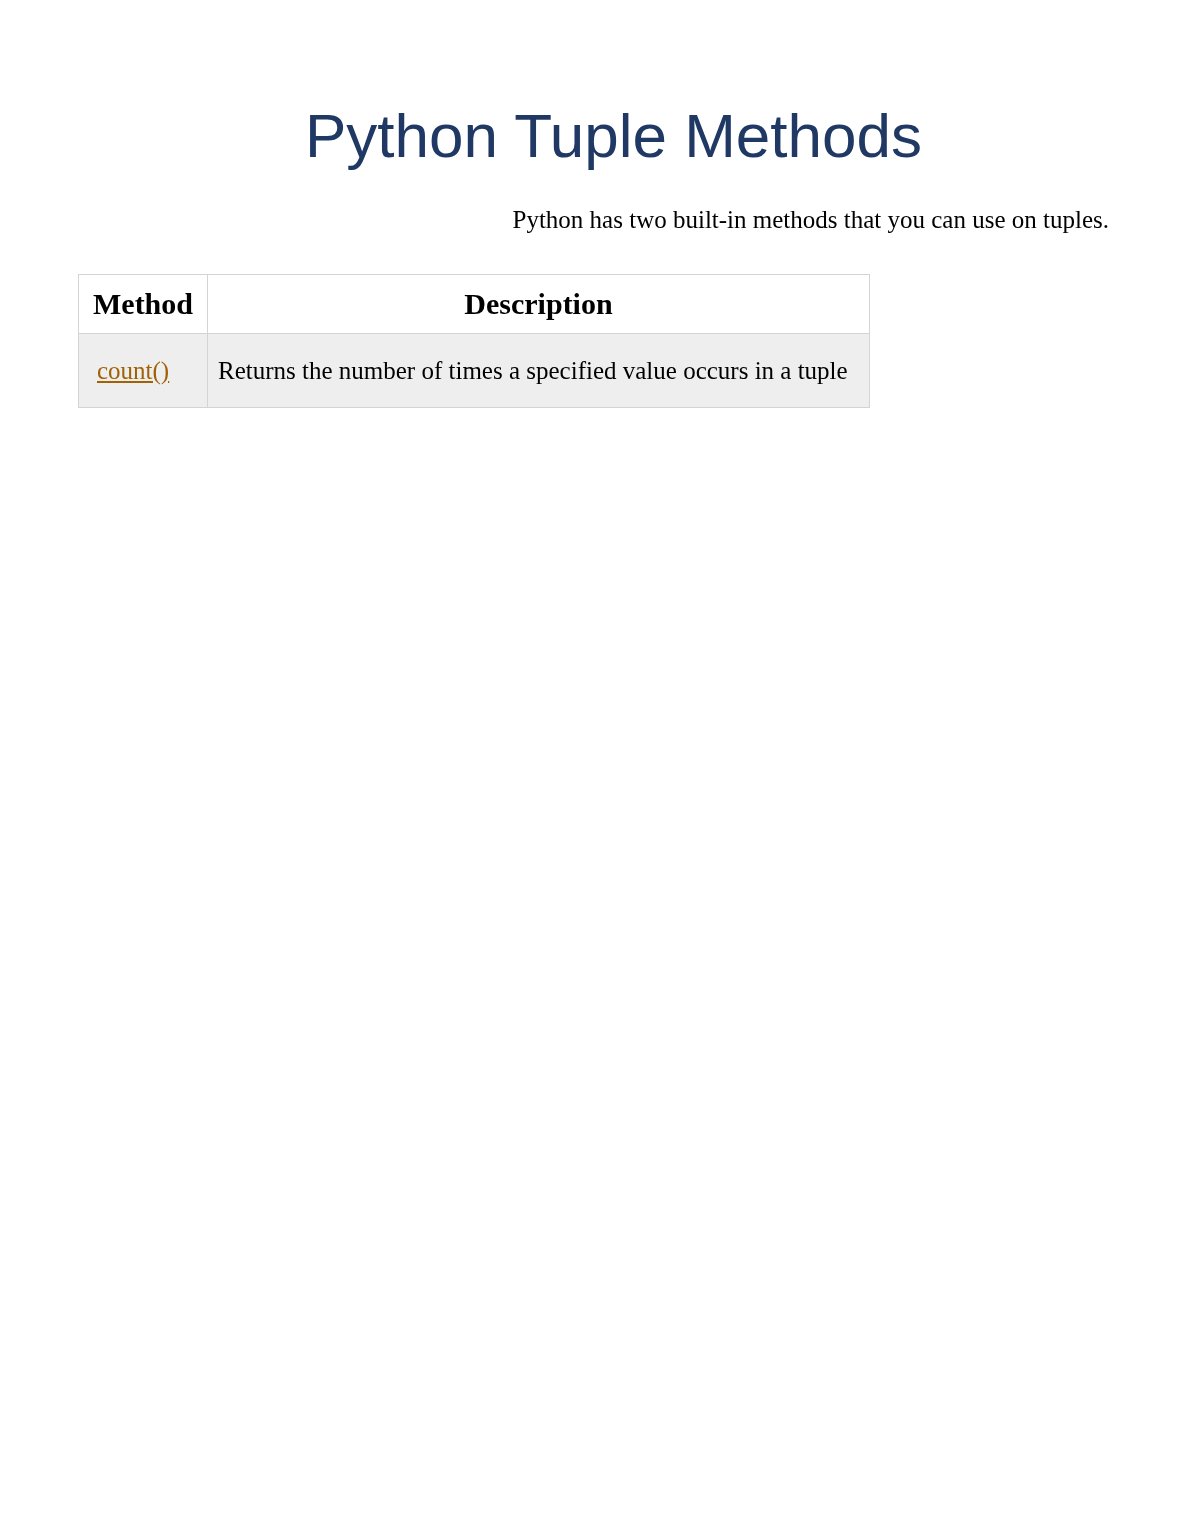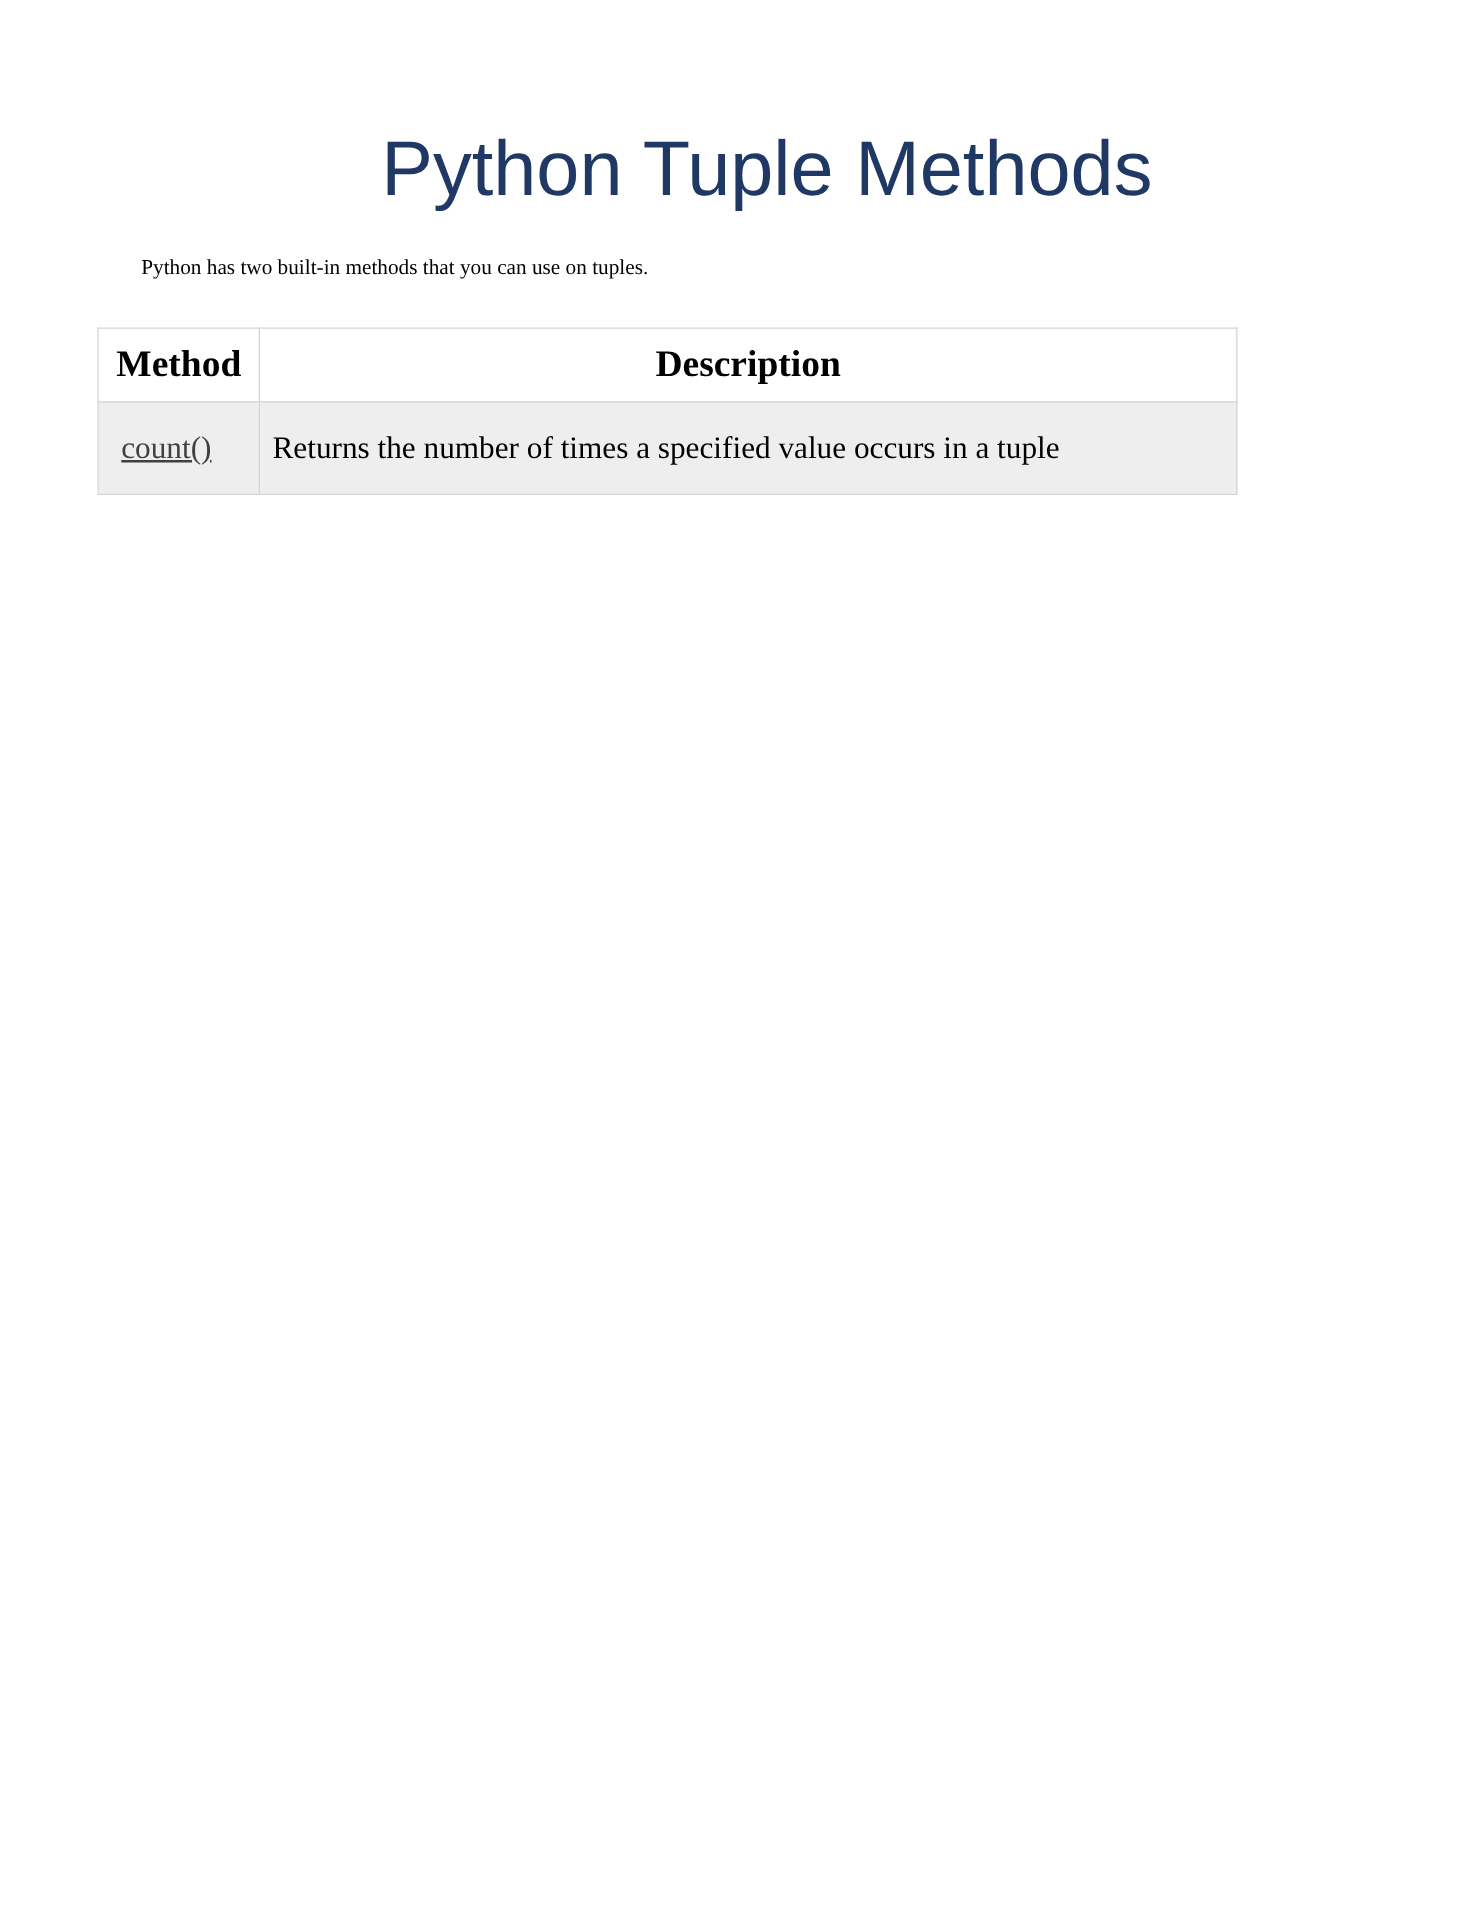--- a/index.html
+++ b/index.html
@@ -17,29 +17,30 @@
     .page-title {
       font-family: Liberation Sans, sans-serif;
       font-weight: 300;
       font-size: 62px;
       color: #1f3864;
       text-align: center;
       margin-bottom: 30px;
       margin-left: 40px;
     }
     .intro-text {
-      font-size: 17px;
+      font-size: 25px;
       color: #000;
       margin-left: 35px;
       margin-bottom: 35px;
       line-height: 1.5;
+      text-align: right;
     }
     table {
       border-collapse: collapse;
-      width: 912px;
+      width: 792px;
       margin-left: 0px;
     }
     th {
       font-family: 'Times New Roman', Times, serif;
       font-weight: bold;
       font-size: 30px;
       color: #000;
       text-align: center;
       padding: 12px 14px;
       border: 1px solid #d4d4d4;
@@ -65,21 +66,21 @@
       padding-left: 10px;
       padding-right: 14px;
     }
     tr.row-even td {
       background: #eeeeee;
     }
     tr.row-odd td {
       background: #ffffff;
     }
     a.method-link {
-      color: #404040;
+      color: #a16207;
       text-decoration: underline;
     }
   </style>
 </head>
 <body>
 
 <h1 class="page-title">Python Tuple Methods</h1>
 
 <p class="intro-text">Python has two built-in methods that you can use on tuples.</p>
 

